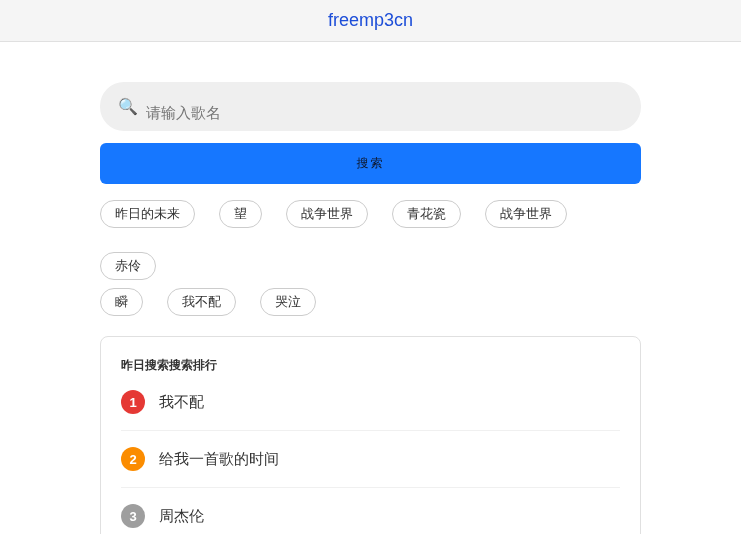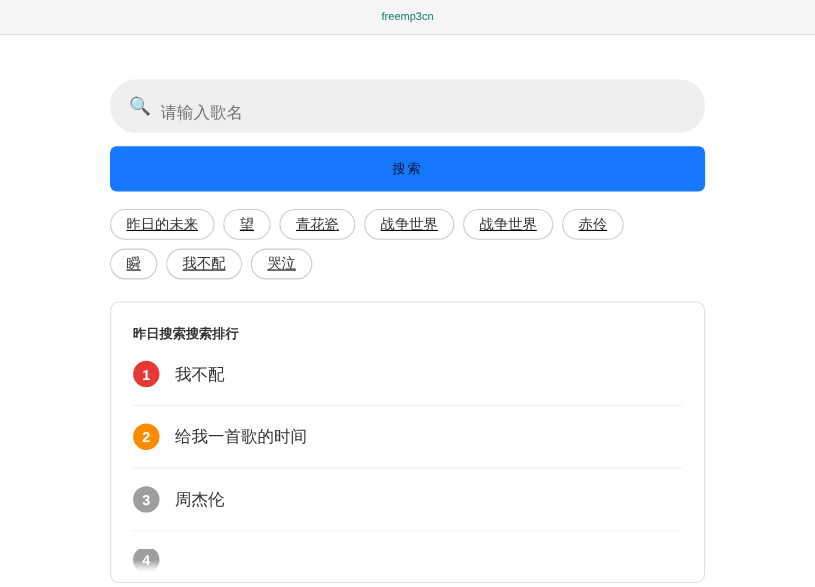--- a/index.html
+++ b/index.html
@@ -12,22 +12,22 @@
       font-family: -apple-system, BlinkMacSystemFont, "Segoe UI", "PingFang SC", "Microsoft YaHei", sans-serif;
       background: #ffffff;
       width: 741px;
       min-height: 534px;
     }
 
     .title-bar {
       text-align: center;
       padding: 10px 0;
       border-bottom: 1px solid #e0e0e0;
-      font-size: 10px;
-      color: #0f766e;
+      font-size: 18px;
+      color: #1d4ed8;
       background: #f5f5f5;
     }
 
     .main-content {
       padding: 40px 100px 20px 100px;
     }
 
     .search-container {
       margin-bottom: 12px;
     }
@@ -76,23 +76,22 @@
     .recent-title {
       font-size: 15px;
       color: #333;
       font-weight: 500;
       margin-bottom: 10px;
     }
 
     .tags-row {
       display: flex;
       flex-wrap: wrap;
-      gap: 8px;
+      gap: 24px;
       margin-bottom: 8px;
-      text-decoration: underline;
     }
 
     .tag {
       border: 1px solid #ccc;
       border-radius: 20px;
       padding: 4px 14px;
       font-size: 13px;
       color: #333;
       cursor: pointer;
       white-space: nowrap;
@@ -180,22 +179,22 @@
       <input class="search-input" type="text" placeholder="请输入歌名" style="">
     </div>
     <button class="search-button">搜索</button>
   </div>
 
   <div class="recent-searches">
 
     <div class="tags-row">
       <span class="tag">昨日的未来</span>
       <span class="tag">望</span>
+      <span class="tag">战争世界</span>
       <span class="tag">青花瓷</span>
-      <span class="tag">战争世界</span>
       <span class="tag">战争世界</span>
       <span class="tag">赤伶</span>
     </div>
 
     <div class="tags-row">
       <span class="tag">瞬</span>
       <span class="tag">我不配</span>
       <span class="tag">哭泣</span>
     </div>
   </div>

